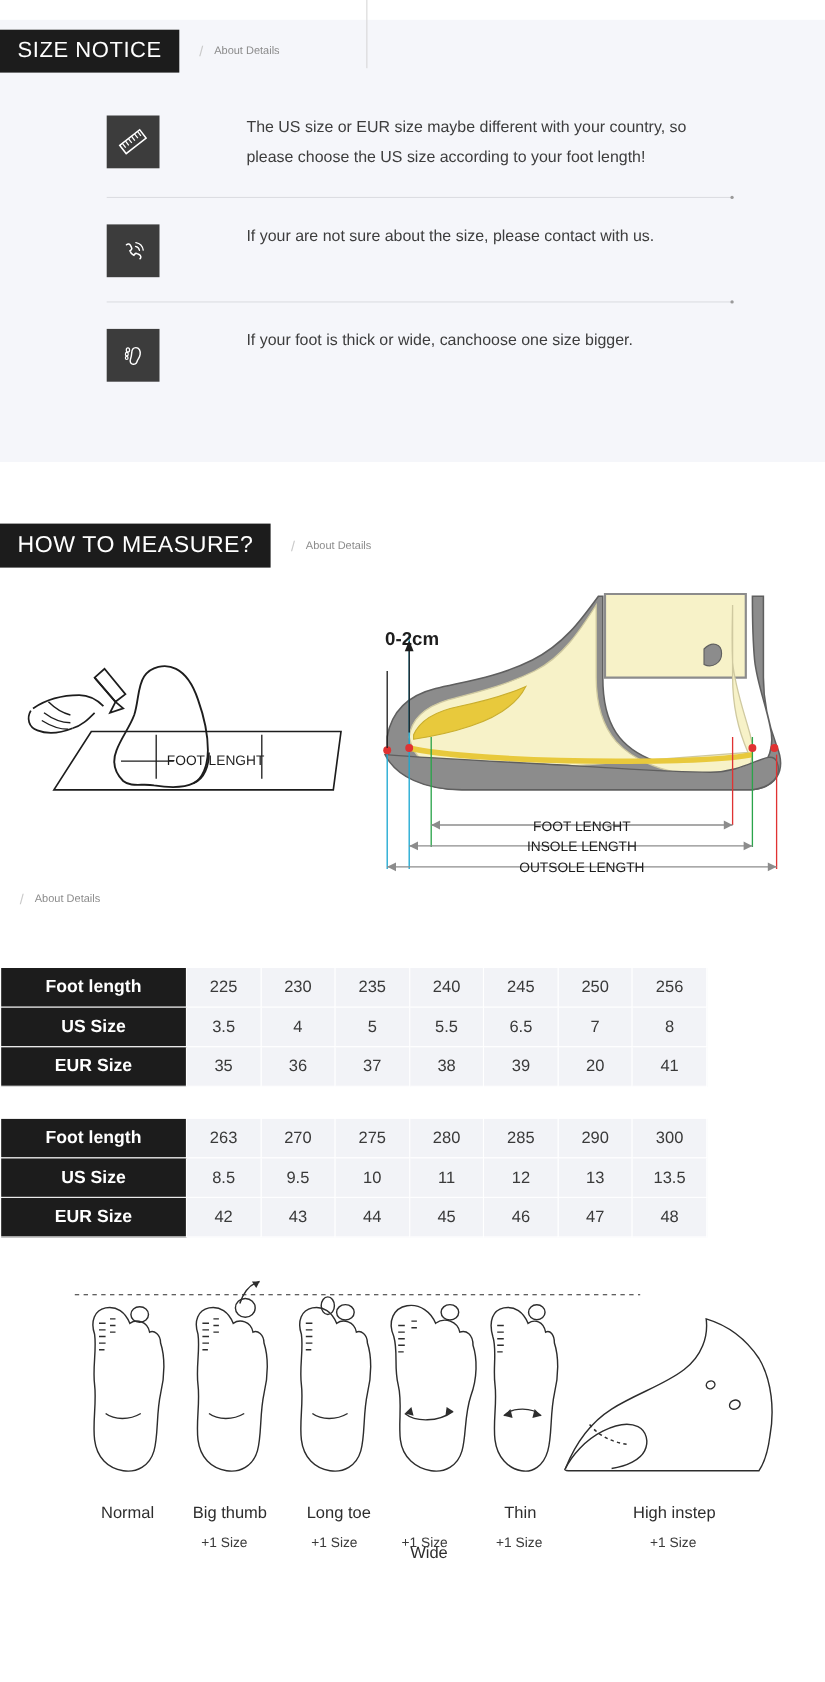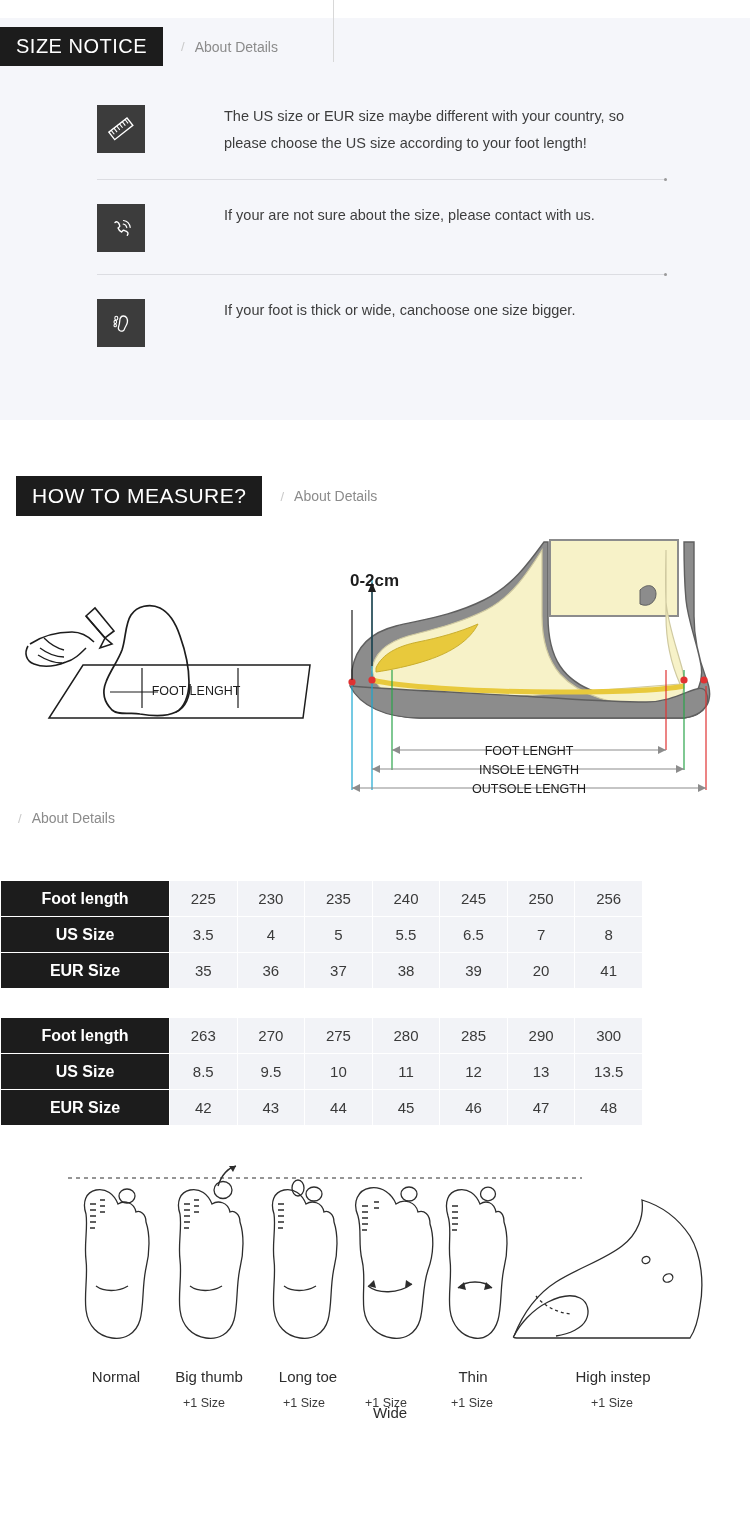--- a/index.html
+++ b/index.html
@@ -55,21 +55,21 @@
   }
   #notice-header { left: 0; top: 27px; }
   #notice-header .black-label { font-size: 20px; padding: 9px 16px 10px 16px; }
   .about-sep {
     color: #c9c9c9;
     font-size: 13px;
     margin: 0 10px 0 18px;
   }
   .about-details {
     color: #8b8b8b;
-    font-size: 14px;
+    font-size: 10px;
   }
 
   .notice-list {
     position: absolute;
     left: 97px;
     top: 103px;
     width: 570px;
   }
   .notice-item {
     position: relative;
@@ -106,21 +106,21 @@
     background: #9a9a9a;
   }
 
   
   .measure-section {
     position: relative;
     width: 750px;
     height: 390px;
     background: #ffffff;
   }
-  #measure-header { left: 16px; top: 56px; text-align: center; }
+  #measure-header { left: 0; top: 56px; text-align: center; }
   #measure-header .black-label { font-size: 21px; padding: 9px 16px 10px 16px; }
 
   .measure-art {
     position: absolute;
     left: 0; top: 100px;
     width: 750px; height: 280px;
   }
 
   
   .chart-section {

